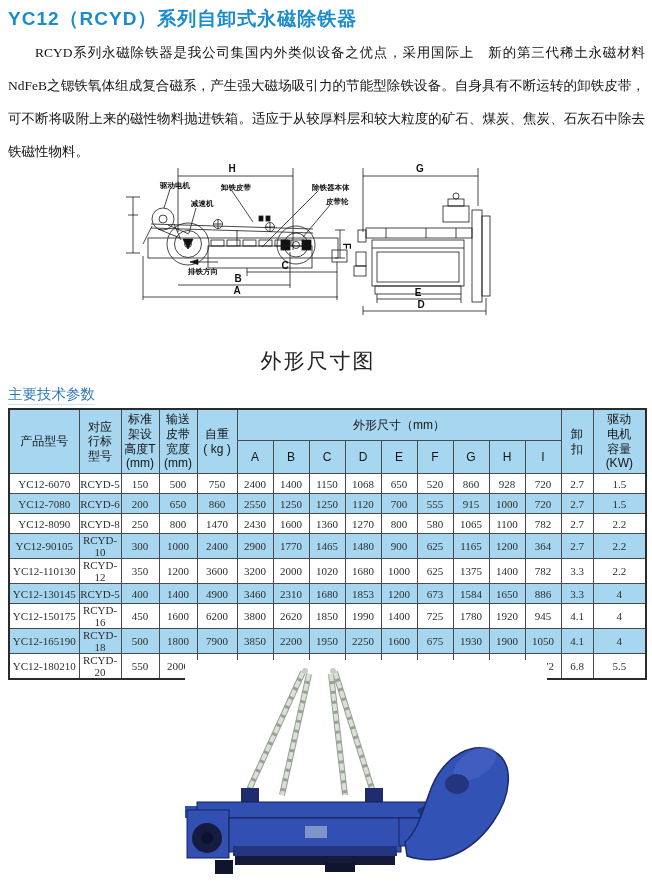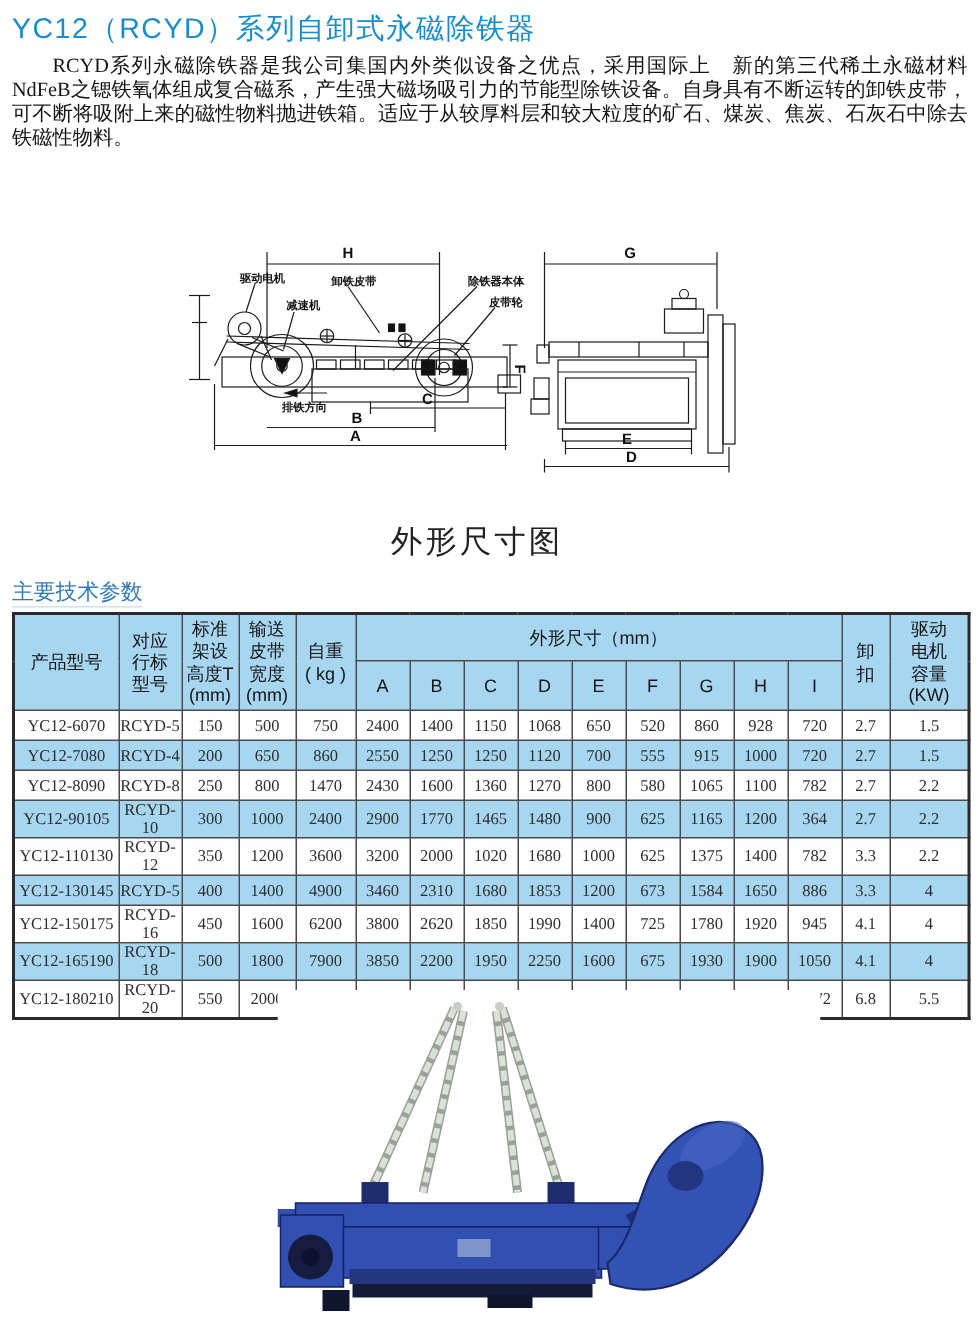--- a/index.html
+++ b/index.html
@@ -2,26 +2,26 @@
 <html><head>
 <meta charset="utf-8">
 <style>
   html,body{margin:0;padding:0;}
   body{
     width:652px;height:886px;position:relative;background:#ffffff;
     font-family:"Liberation Serif",serif;color:#111;overflow:hidden;
   }
   .page-title{
     position:absolute;left:8px;top:6px;width:640px;
-    font-family:"Liberation Sans",sans-serif;font-weight:normal;
+    font-family:"Liberation Sans",sans-serif;font-weight:bold;
     font-size:19px;letter-spacing:1px;color:#1a8ccd;
   }
   .intro{
     position:absolute;left:8px;top:36px;width:637px;
-    font-size:13.5px;line-height:16px;text-align:justify;text-indent:2em;color:#141414;
+    font-size:13.5px;line-height:33px;text-align:justify;text-indent:2em;color:#141414;
   }
   .diagram{position:absolute;left:0;top:150px;}
   .diagram-caption{
     position:absolute;left:0;top:347px;width:636px;text-align:center;
     font-size:21px;letter-spacing:2px;color:#222;
   }
   .section-title{
     position:absolute;left:8px;top:385px;
     font-family:Liberation Serif, serif;font-size:14.5px;color:#3279b8;
     padding-bottom:0;border-bottom:1px solid #cfe2ef;
@@ -253,21 +253,21 @@
         <td>650</td>
         <td>520</td>
         <td>860</td>
         <td>928</td>
         <td>720</td>
         <td>2.7</td>
         <td>1.5</td>
       </tr>
       <tr>
         <td>YC12-7080</td>
-        <td>RCYD-4</td>
+        <td>RCYD-6</td>
         <td>200</td>
         <td>650</td>
         <td>860</td>
         <td>2550</td>
         <td>1250</td>
         <td>1250</td>
         <td>1120</td>
         <td>700</td>
         <td>555</td>
         <td>915</td>

